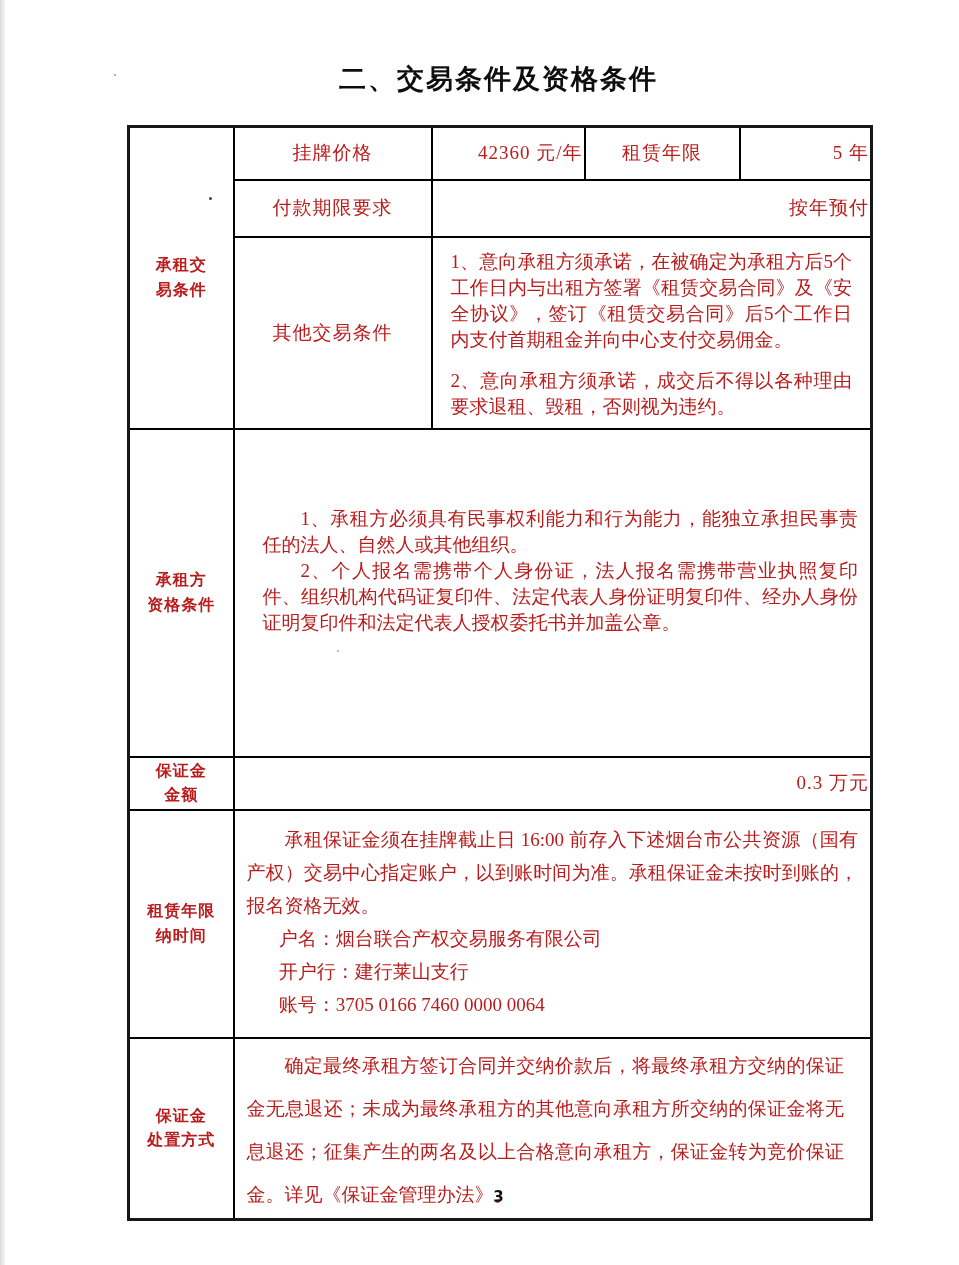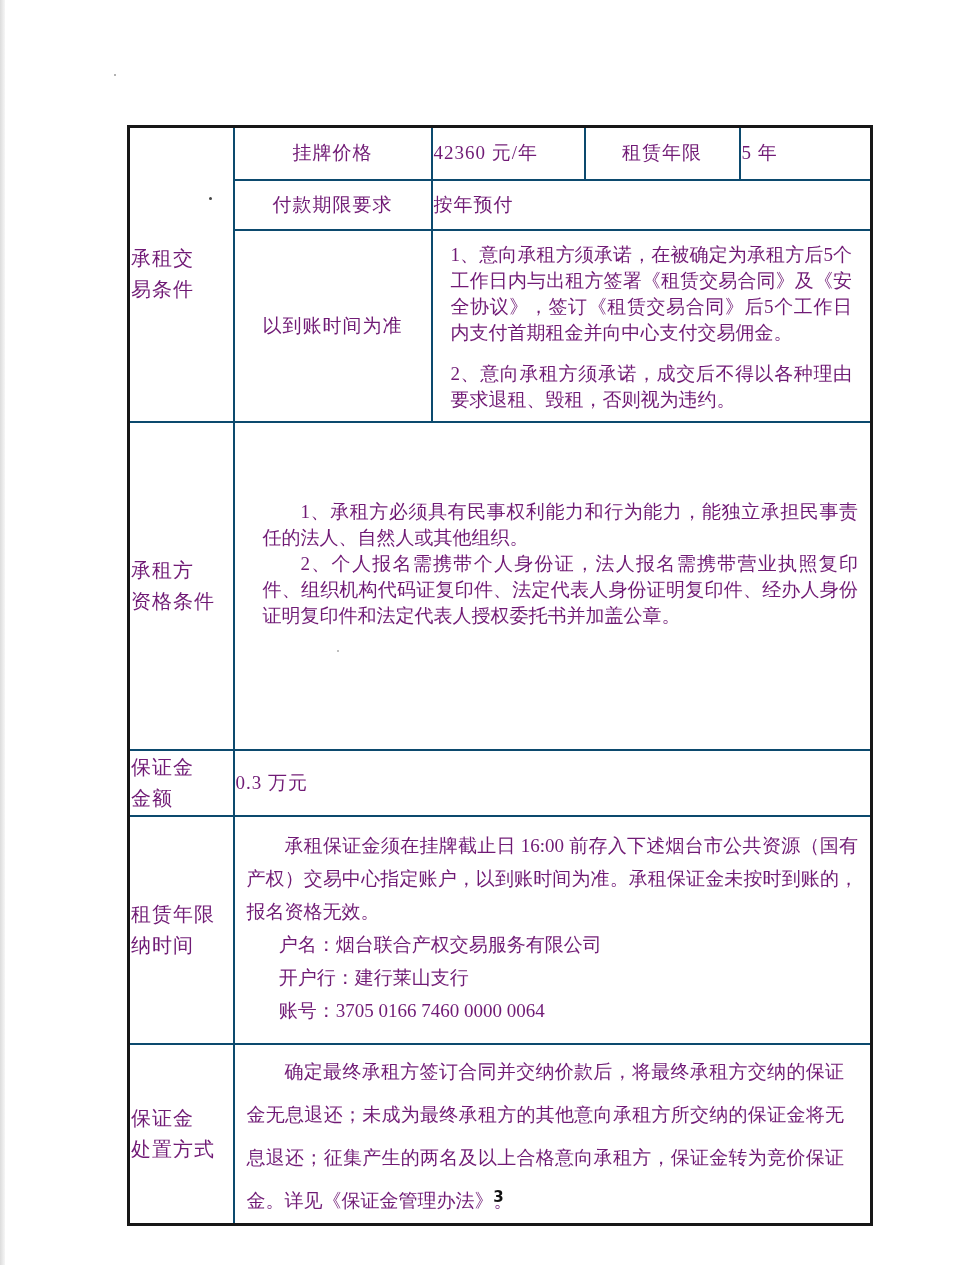--- a/index.html
+++ b/index.html
@@ -22,38 +22,38 @@
     font-size:27px;font-weight:bold;letter-spacing:2px;
     color:#0d0d0d;
   }
   table.doc-table{
     position:absolute;top:125px;left:127px;
     border-collapse:collapse;table-layout:fixed;
     width:743px;
     border:3px solid #171717;
   }
   td{
-    border:2px solid #0c4a6e;
+    border:2px solid #000000;
     font-size:19px;
-    color:#701a75;
+    color:#b91c1c;
     overflow:hidden;
   }
   td.rowlabel{
-    font-weight:normal;
-    text-align:left;vertical-align:middle;
-    font-size:20px;line-height:1.55;
+    font-weight:bold;
+    text-align:center;vertical-align:middle;
+    font-size:16px;line-height:1.55;
     white-space:pre-line;
     letter-spacing:1px;
   }
   td.sublabel{
     text-align:center;vertical-align:middle;
     letter-spacing:1px;
   }
   td.val{
-    text-align:left;vertical-align:middle;
+    text-align:right;vertical-align:middle;
     letter-spacing:1px;
   }
   td.content{
     text-align:justify;vertical-align:top;
     padding:3px 10px 0 10px;
   }
   td.content p{margin:8px;line-height:26px;}
   td.content p + p{margin-top:15px;}
   td.qual{
     vertical-align:middle;
@@ -79,44 +79,45 @@
 </style>
 </head>
 <body>
 
 <div class="page">
   <div class="scan-edge"></div>
   <div class="speck speck-1"></div>
   <div class="speck speck-2"></div>
   <div class="speck speck-3"></div>
 
+  <h1 class="title">二、交易条件及资格条件</h1>
 
   <table class="doc-table">
     <colgroup>
       <col style="width:105px">
       <col style="width:198px">
       <col style="width:153px">
       <col style="width:155px">
       <col style="width:132px">
     </colgroup>
     <tbody>
       <tr style="height:53px">
         <td class="rowlabel" rowspan="3">承租交
 易条件</td>
         <td class="sublabel">挂牌价格</td>
         <td class="val">42360 元/年</td>
         <td class="sublabel">租赁年限</td>
         <td class="val">5 年</td>
       </tr>
-      <tr style="height:50px">
+      <tr style="height:57px">
         <td class="sublabel">付款期限要求</td>
         <td class="val" colspan="3">按年预付</td>
       </tr>
       <tr style="height:173px">
-        <td class="sublabel">以到账时间为准</td>
+        <td class="sublabel">其他交易条件</td>
         <td class="content" colspan="3">
           <p>1、意向承租方须承诺，在被确定为承租方后5个工作日内与出租方签署《租赁交易合同》及《安全协议》，签订《租赁交易合同》后5个工作日内支付首期租金并向中心支付交易佣金。</p>
           <p>2、意向承租方须承诺，成交后不得以各种理由要求退租、毁租，否则视为违约。</p>
         </td>
       </tr>
       <tr style="height:328px">
         <td class="rowlabel">承租方
 资格条件</td>
         <td class="content qual" colspan="4">
           <p>1、承租方必须具有民事权利能力和行为能力，能独立承担民事责任的法人、自然人或其他组织。</p>

